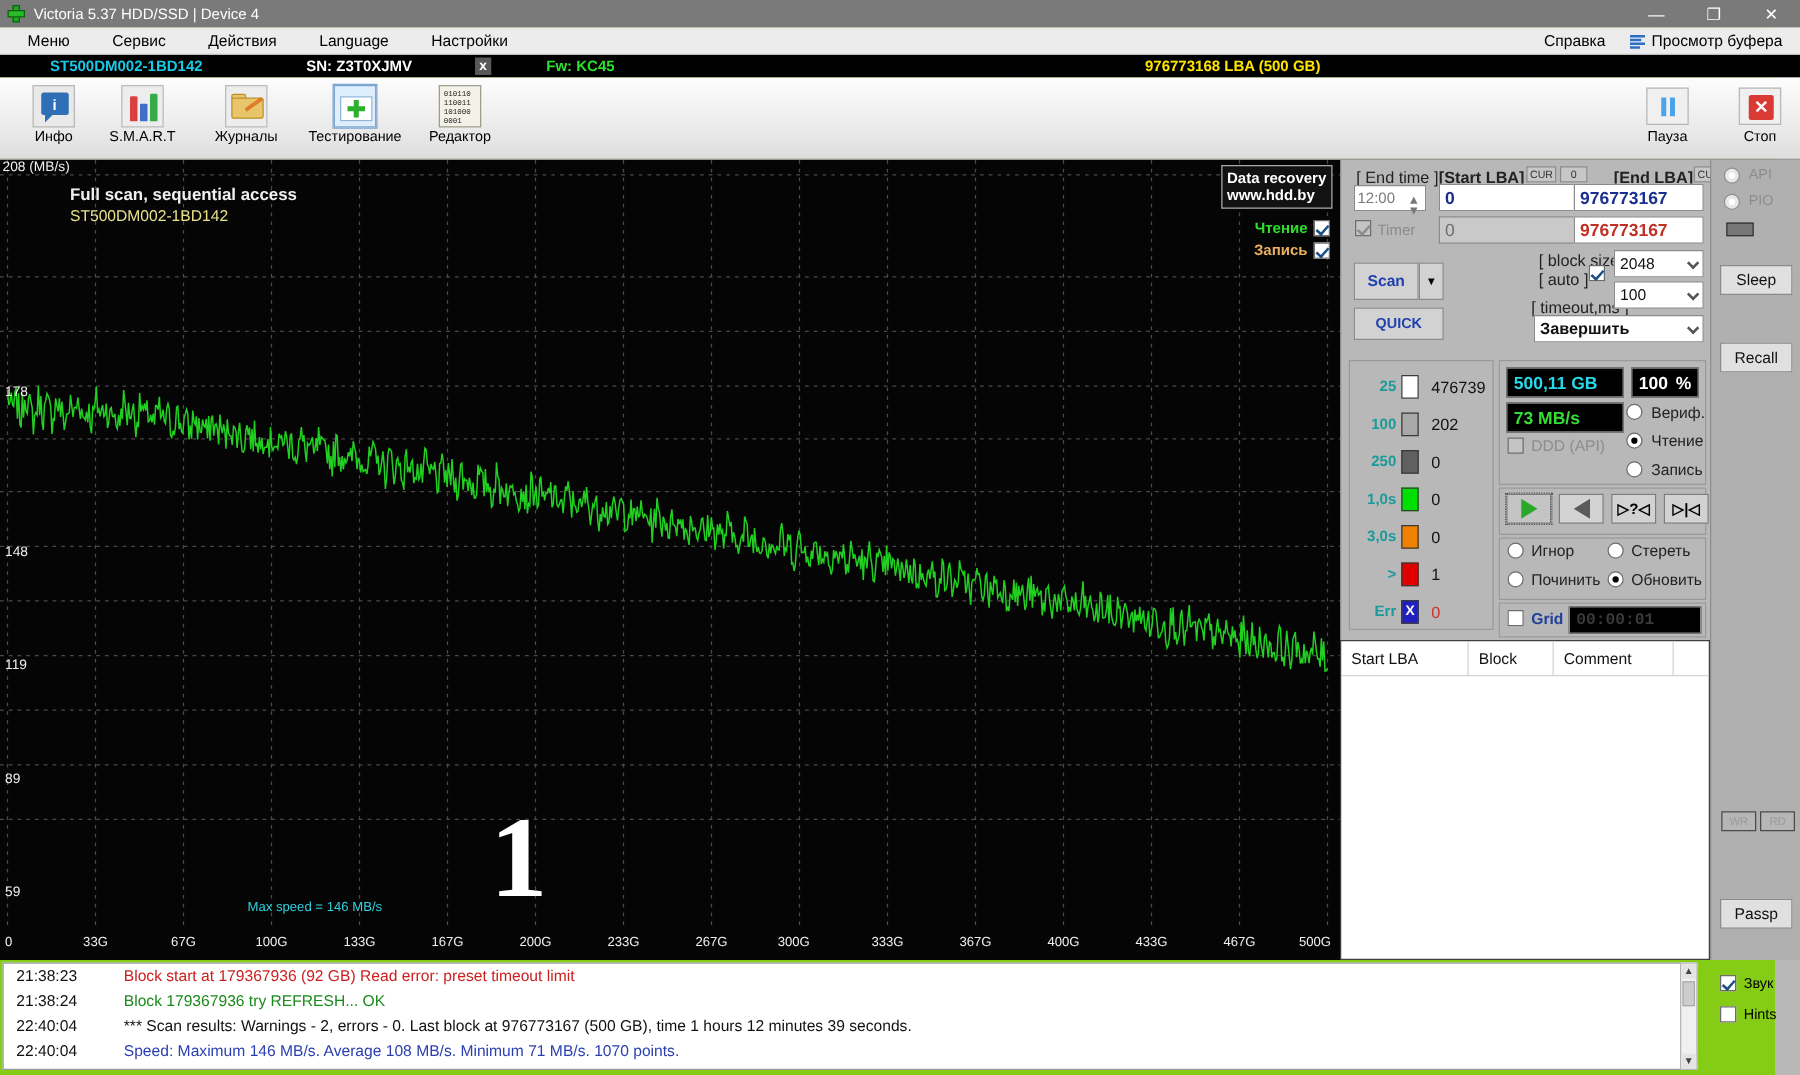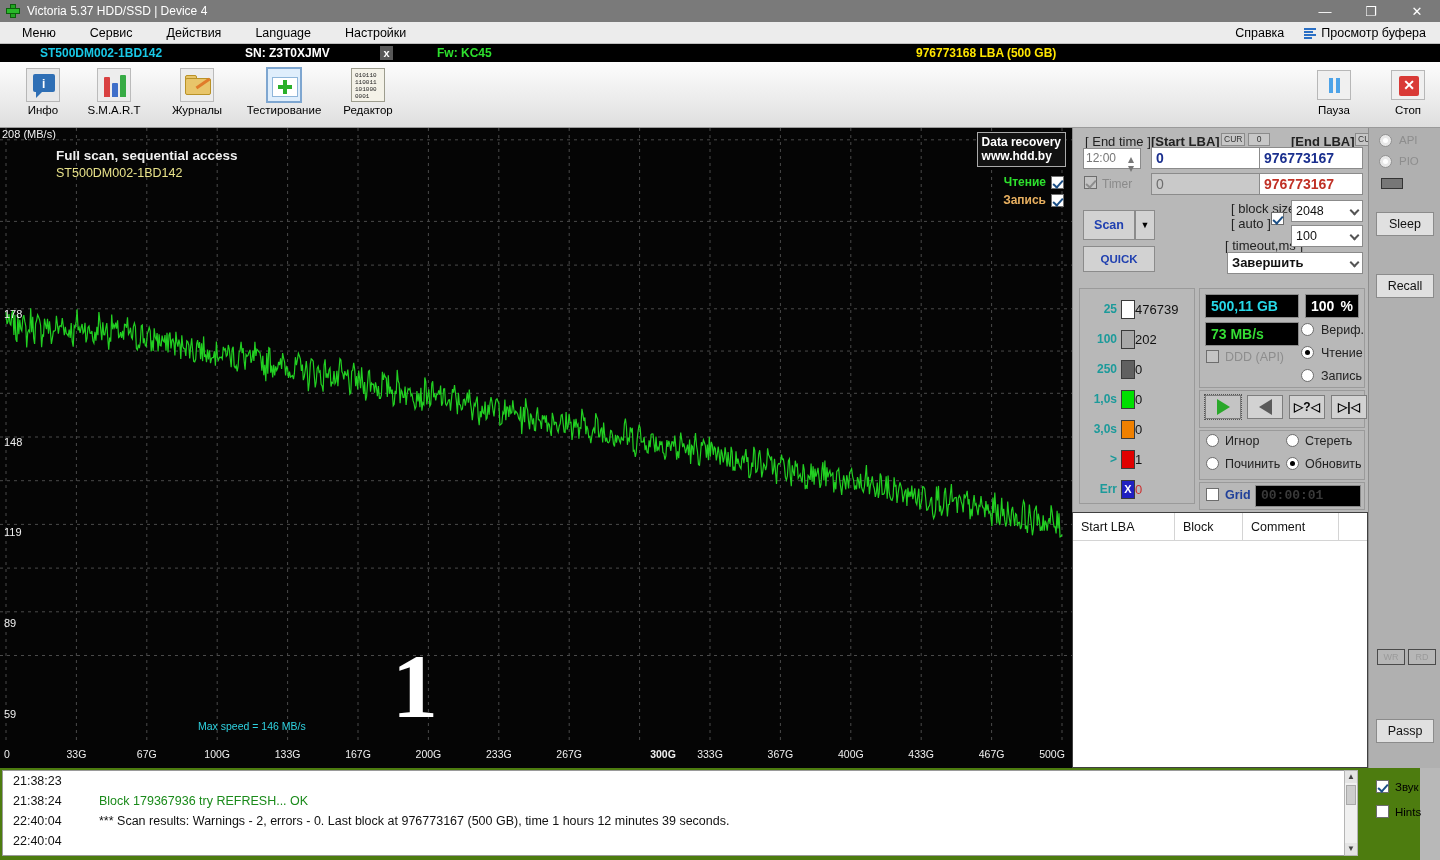--- a/index.html
+++ b/index.html
@@ -3,21 +3,21 @@
 <meta charset="utf-8">
 <style>
   * { box-sizing: border-box; }
   html, body {
     margin: 0; padding: 0;
     width: 1440px; height: 860px;
     overflow: hidden;
     font-family: "Liberation Sans", sans-serif;
     background: #b8b8b8;
   }
-  .app { position: relative; width: 1420px; height: 860px; background: #4d7c0f; }
+  .app { position: relative; width: 1420px; height: 860px; background: #84cc16; }
 
   
   .titlebar {
     position: absolute; left:0; top:0; width:1440px; height:22px;
     background: #7a7a7a; display:flex; align-items:center;
   }
   .titlebar .tb-icon {
     width:16px; height:16px; margin-left:5px; margin-right:6px;
     position:relative; flex:none;
   }
@@ -151,21 +151,21 @@
 
   .lcd { position:absolute; background:#000; border:1px solid #8b8b8b; font-weight:bold; font-size:14px;
          line-height:22px; height:24px; padding:0 5px;}
   .lcd.cy { color:#27d8e8; }
   .lcd.gr { color:#35dd35; }
   .lcd.wh { color:#fff; }
 
   .legend-row { position:absolute; height:26px; display:flex; align-items:center;}
   .lg-name { width:34px; text-align:right; font-size:12px; font-weight:bold; color:#1c9a9a; }
   .lg-sw { width:14px; height:19px; border:1px solid #3a3a3a; margin-left:4px; }
-  .lg-val { margin-left:0; font-size:13px; color:#111;text-align:right; }
+  .lg-val { margin-left:10px; font-size:13px; color:#111;text-align:right; }
 
   .ctrlbtn { position:absolute; width:36px; height:24px; background:#d2d2d2; border:1px solid #7d7d7d;
              display:flex; align-items:center; justify-content:center; }
   .ctrlbtn.sel { background:#c4c4c4; outline:1px dotted #555; }
 
   
   .lbatable { position:absolute; left:1072px; top:512px; width:296px; height:256px; background:#fff; border:1px solid #404040;}
   .lbahdr { display:flex; height:28px; align-items:center; font-size:12.5px; color:#111; border-bottom:1px solid #d4d4d4;}
   .lbahdr div { height:28px; line-height:28px; padding-left:8px; border-right:1px solid #d4d4d4;}
 
@@ -350,21 +350,21 @@
     <div id="xticks">
         <div class="xlab" style="left: 4px; transform: none;">0</div>
         <div class="xlab" style="left: 76.4px;">33G</div>
         <div class="xlab" style="left: 146.8px;">67G</div>
         <div class="xlab" style="left: 217.2px; text-align: center;">100G</div>
         <div class="xlab" style="left: 287.6px;">133G</div>
         <div class="xlab" style="left: 358px;">167G</div>
         <div class="xlab" style="left: 428.4px;">200G</div>
         <div class="xlab" style="left: 498.8px;">233G</div>
         <div class="xlab" style="left: 569.2px;">267G</div>
-        <div class="xlab" style="left: 663px; font-weight: bold;">300G</div>
+        <div class="xlab" style="left: 635px;">300G</div>
         <div class="xlab" style="left: 710px;">333G</div>
         <div class="xlab" style="left: 780.4px;">367G</div>
         <div class="xlab" style="left: 850.8px;">400G</div>
         <div class="xlab" style="left: 921.2px;">433G</div>
         <div class="xlab" style="left: 991.6px;">467G</div>
         <div class="xlab" style="left: 1052px;">500G</div>
       </div>
   </div>
 
   <div class="rpanel">
@@ -519,31 +519,33 @@
     <div class="sb-btn" style="top:146px;">Recall</div>
     <div class="sb-btn small" style="left:8px; top:521px;">WR</div>
     <div class="sb-btn small" style="left:39px; top:521px;">RD</div>
     <div class="sb-btn" style="top:591px;">Passp</div>
   </div>
 
   <div class="logbox">
     <div id="loglist">
         <div class="logrow">
           <span class="logtime">21:38:23</span>
+          <span class="logmsg" style="color: rgb(204, 32, 32);">Block start at 179367936 (92 GB) Read error: preset timeout limit</span>
         </div>
         <div class="logrow">
           <span class="logtime">21:38:24</span>
           <span class="logmsg" style="color: rgb(26, 138, 26);">Block 179367936 try REFRESH... OK</span>
         </div>
         <div class="logrow">
           <span class="logtime">22:40:04</span>
           <span class="logmsg" style="color: rgb(17, 17, 17);">*** Scan results: Warnings - 2, errors - 0. Last block at 976773167 (500 GB), time 1 hours 12 minutes 39 seconds.</span>
         </div>
         <div class="logrow">
           <span class="logtime">22:40:04</span>
+          <span class="logmsg" style="color: rgb(42, 63, 176);">Speed: Maximum 146 MB/s. Average 108 MB/s. Minimum 71 MB/s. 1070 points.</span>
         </div>
       </div>
   </div>
   <div class="scrollbar">
     <div class="sb-arrow" style="top:0;">▲</div>
     <div class="sb-thumb"></div>
     <div class="sb-arrow" style="bottom:0;">▼</div>
   </div>
 
   <div class="footcbx" style="left:1376px; top:780px;">

